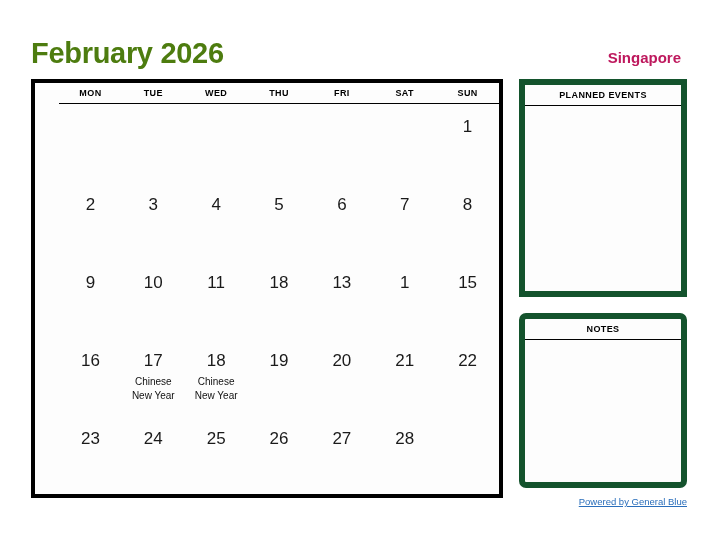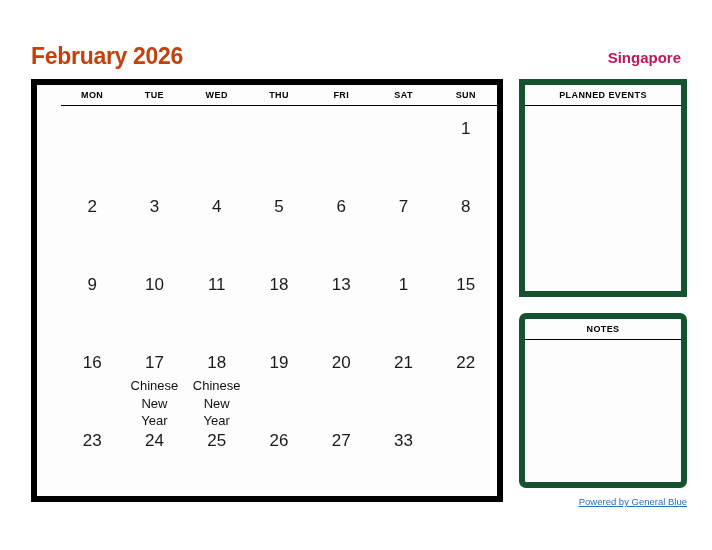--- a/index.html
+++ b/index.html
@@ -27,43 +27,43 @@
     position: absolute;
     left: 31px;
     top: 28px;
     width: 650px;
     height: 40px;
     display: flex;
     align-items: flex-end;
     justify-content: space-between;
   }
   #month-title {
-    font-size: 23px;
+    font-size: 29px;
     font-weight: bold;
     letter-spacing: -0.3px;
     line-height: 1;
-    color: #c2410c;
+    color: #4d7c0f;
     white-space: nowrap;
   }
   #location-title {
     font-size: 15px;
     font-weight: bold;
     line-height: 1;
     color: #be185d;
     white-space: nowrap;
     padding-bottom: 3px;
   }
 
   
   #calendar {
     position: absolute;
     left: 31px;
     top: 79px;
     width: 472px;
-    border: 6px solid #000000;
+    border: 4px solid #000000;
     background: #fdfdfd;
     box-sizing: border-box;
     padding-left: 24px;
   }
   #weekday-row {
     display: flex;
     width: 100%;
     border-bottom: 1px solid #000000;
     box-sizing: border-box;
   }
@@ -93,21 +93,21 @@
     padding-top: 14px;
   }
   .day-number {
     font-size: 17px;
     font-weight: normal;
     color: #1a1a1a;
     line-height: 1;
   }
   .day-event {
     margin-top: 6px;
-    font-size: 13px;
+    font-size: 10px;
     line-height: 1.35;
     color: #111111;
     text-align: center;
     width: 54px;
   }
   .day-cell.empty .day-number { visibility: hidden; }
 
   
   .side-panel {
     position: absolute;
@@ -280,21 +280,21 @@
           <div class="day-cell">
             <div class="day-number">25</div>
           </div>
           <div class="day-cell">
             <div class="day-number">26</div>
           </div>
           <div class="day-cell">
             <div class="day-number">27</div>
           </div>
           <div class="day-cell">
-            <div class="day-number">33</div>
+            <div class="day-number">28</div>
           </div>
           <div class="day-cell empty">
             <div class="day-number"></div>
           </div>
         </div>
       </div>
   </div>
 
   <div id="planned-events-panel" class="side-panel">
     <div class="panel-header">PLANNED EVENTS</div>

